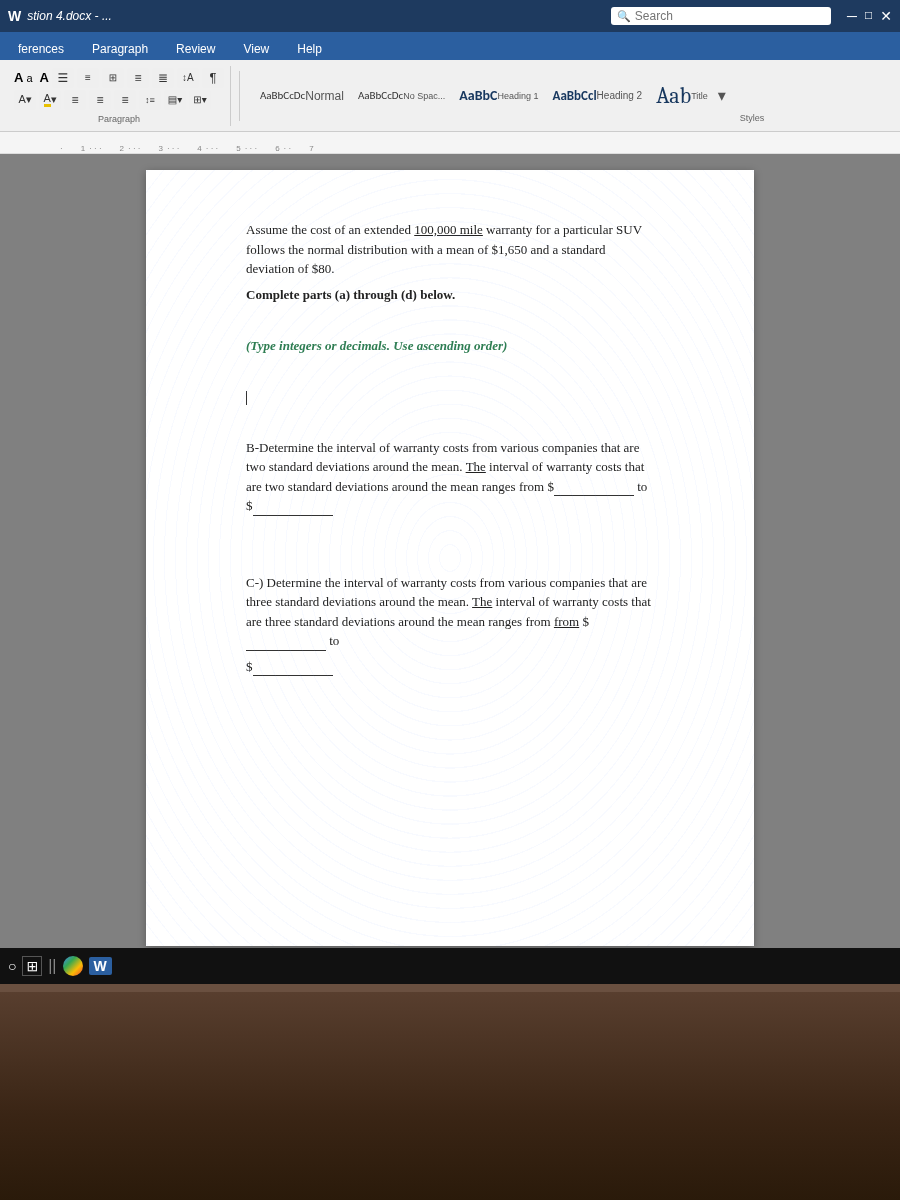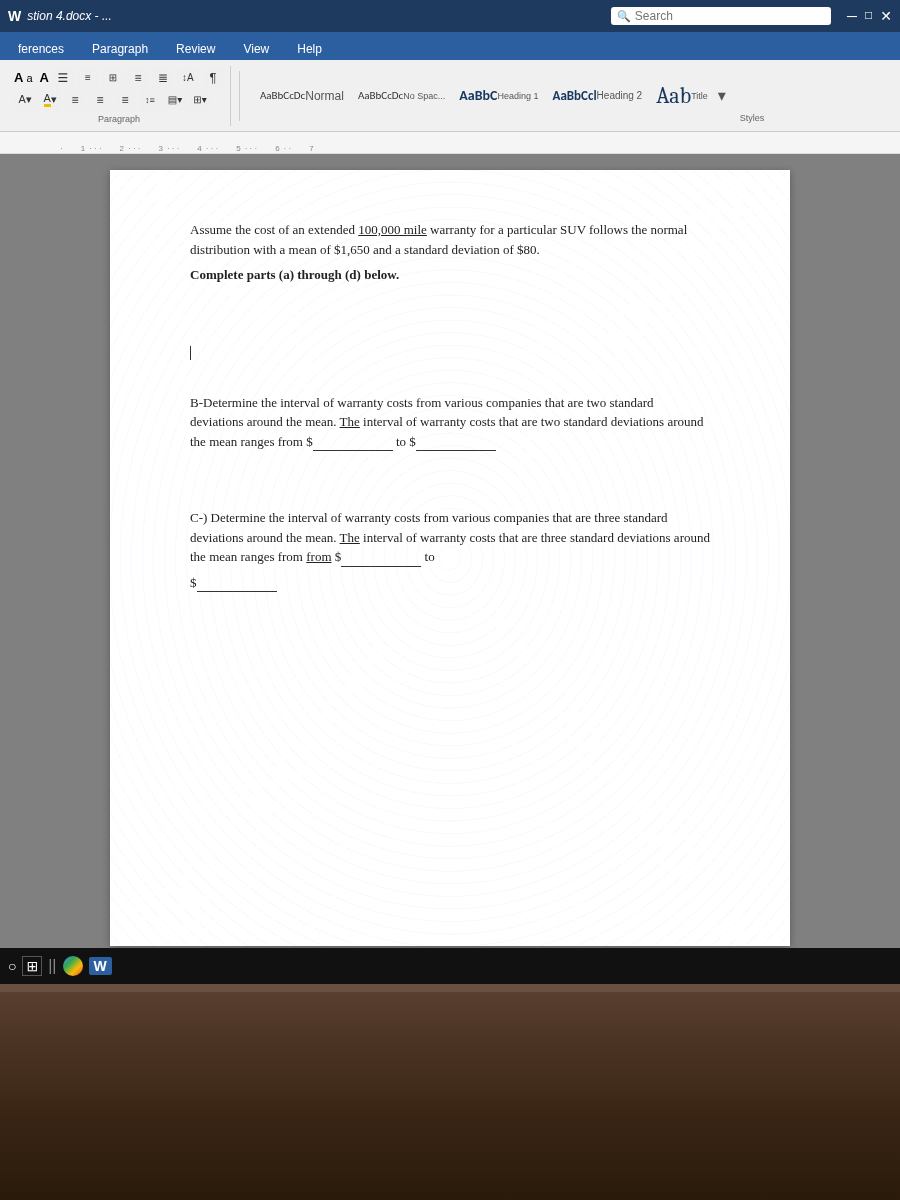--- a/index.html
+++ b/index.html
@@ -87,23 +87,23 @@
       padding: 0 0 0 60px;
       font-size: 9px;
       color: #888;
       position: relative;
       overflow: hidden;
     }
 
     
     .page {
       background: white;
-      width: 680px;
+      width: 608px;
       min-height: 500px;
-      padding: 50px 80px;
+      padding: 50px 100px;
       box-shadow: 0 2px 8px rgba(0,0,0,0.3);
       position: relative;
     }
 
     .page-content {
       font-size: 13px;
       line-height: 1.5;
       color: #222;
       font-family: 'Times New Roman', Times, serif;
     }
@@ -413,20 +413,23 @@
 
       <div class="page-content">
 
         <p>
           Assume the cost of an extended <span class="underline">100,000 mile</span> warranty for a particular SUV follows the normal distribution with a mean of $1,650 and a standard deviation of $80.
         </p>
         <p>
           <span class="bold">Complete parts (a) through (d) below.</span>
         </p>
         <p>&nbsp;</p>
+        <p>
+          <span class="italic-teal">(Type integers or decimals. Use ascending order)</span>
+        </p>
         <p>&nbsp;</p>
 
         <p><span class="cursor-line"></span></p>
         <p>&nbsp;</p>
 
         <p>
           B-Determine the interval of warranty costs from various companies that are two standard deviations around the mean. <span class="underline">The</span> interval of warranty costs that are two standard deviations around the mean ranges from $<span class="fill-blank"></span> to $<span class="fill-blank"></span>
         </p>
         <p>&nbsp;</p>
         <p>&nbsp;</p>

